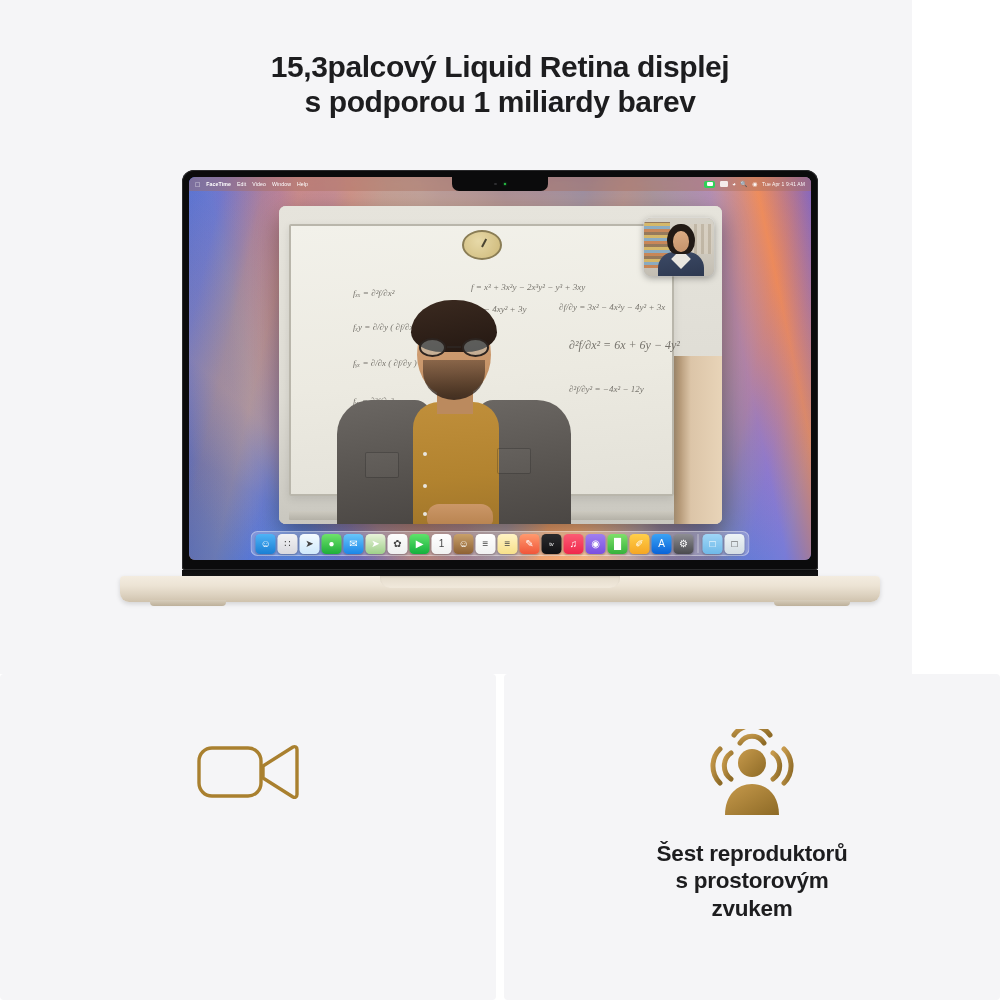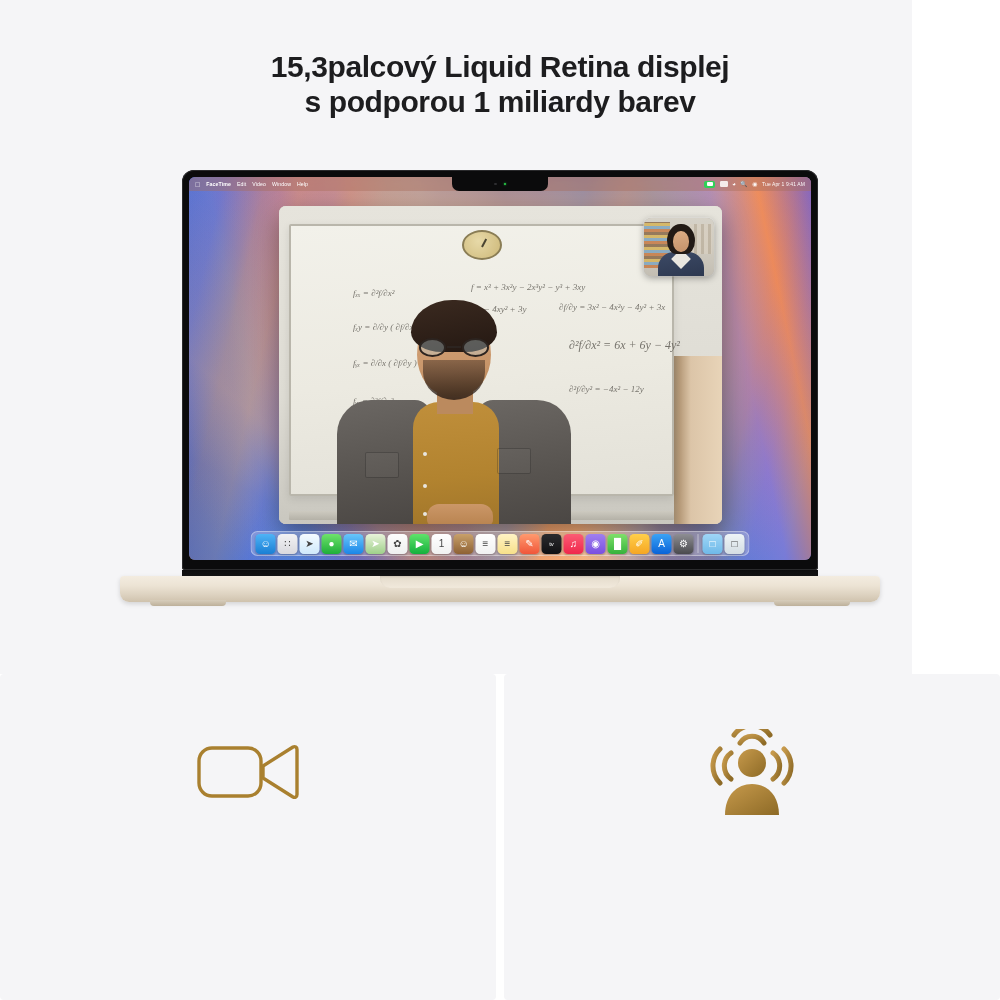--- a/index.html
+++ b/index.html
@@ -693,14 +693,21 @@
         <path d="M24 24 A16 16 0 0 0 24 50" stroke="url(#gold)" stroke-width="5" fill="none" stroke-linecap="round"></path>
         <path d="M13 20 A24 24 0 0 0 13 54" stroke="url(#gold)" stroke-width="5" fill="none" stroke-linecap="round"></path>
 
         <path d="M66 24 A16 16 0 0 1 66 50" stroke="url(#gold)" stroke-width="5" fill="none" stroke-linecap="round"></path>
         <path d="M77 20 A24 24 0 0 1 77 54" stroke="url(#gold)" stroke-width="5" fill="none" stroke-linecap="round"></path>
 
         <circle cx="45" cy="34" r="14" fill="url(#gold)"></circle>
         <path d="M18 86 C18 66 30 55 45 55 C60 55 72 66 72 86 Z" fill="url(#gold)"></path>
       </svg>
     </div>
+    <div class="card-label">
+      <span>Šest reproduktorů</span>
+      <br>
+      <span>s prostorovým</span>
+      <br>
+      <span>zvukem</span>
+    </div>
   </div>
 </div>
 
 </body></html>

